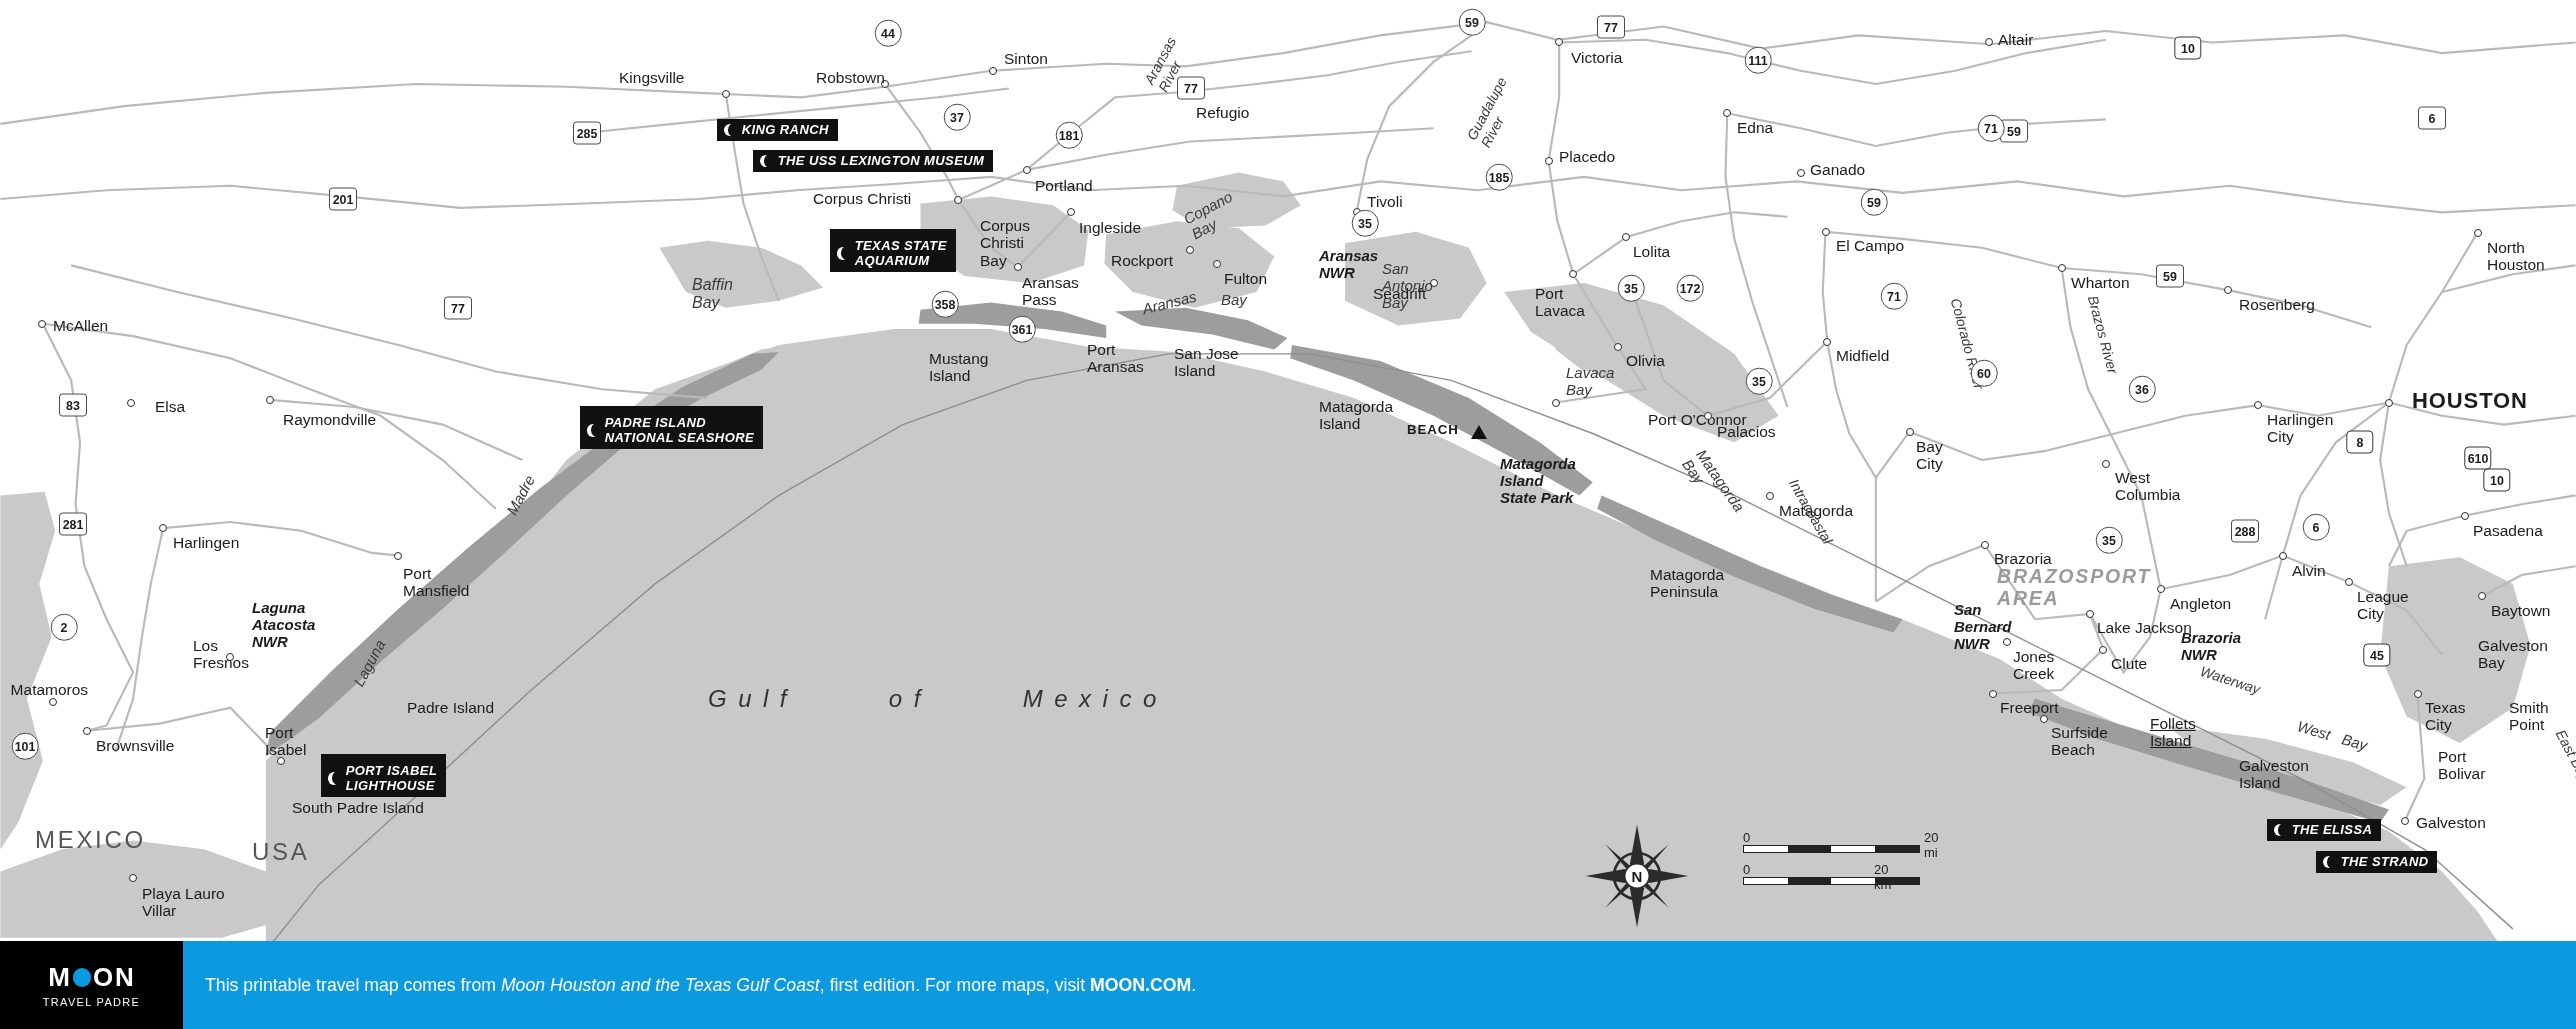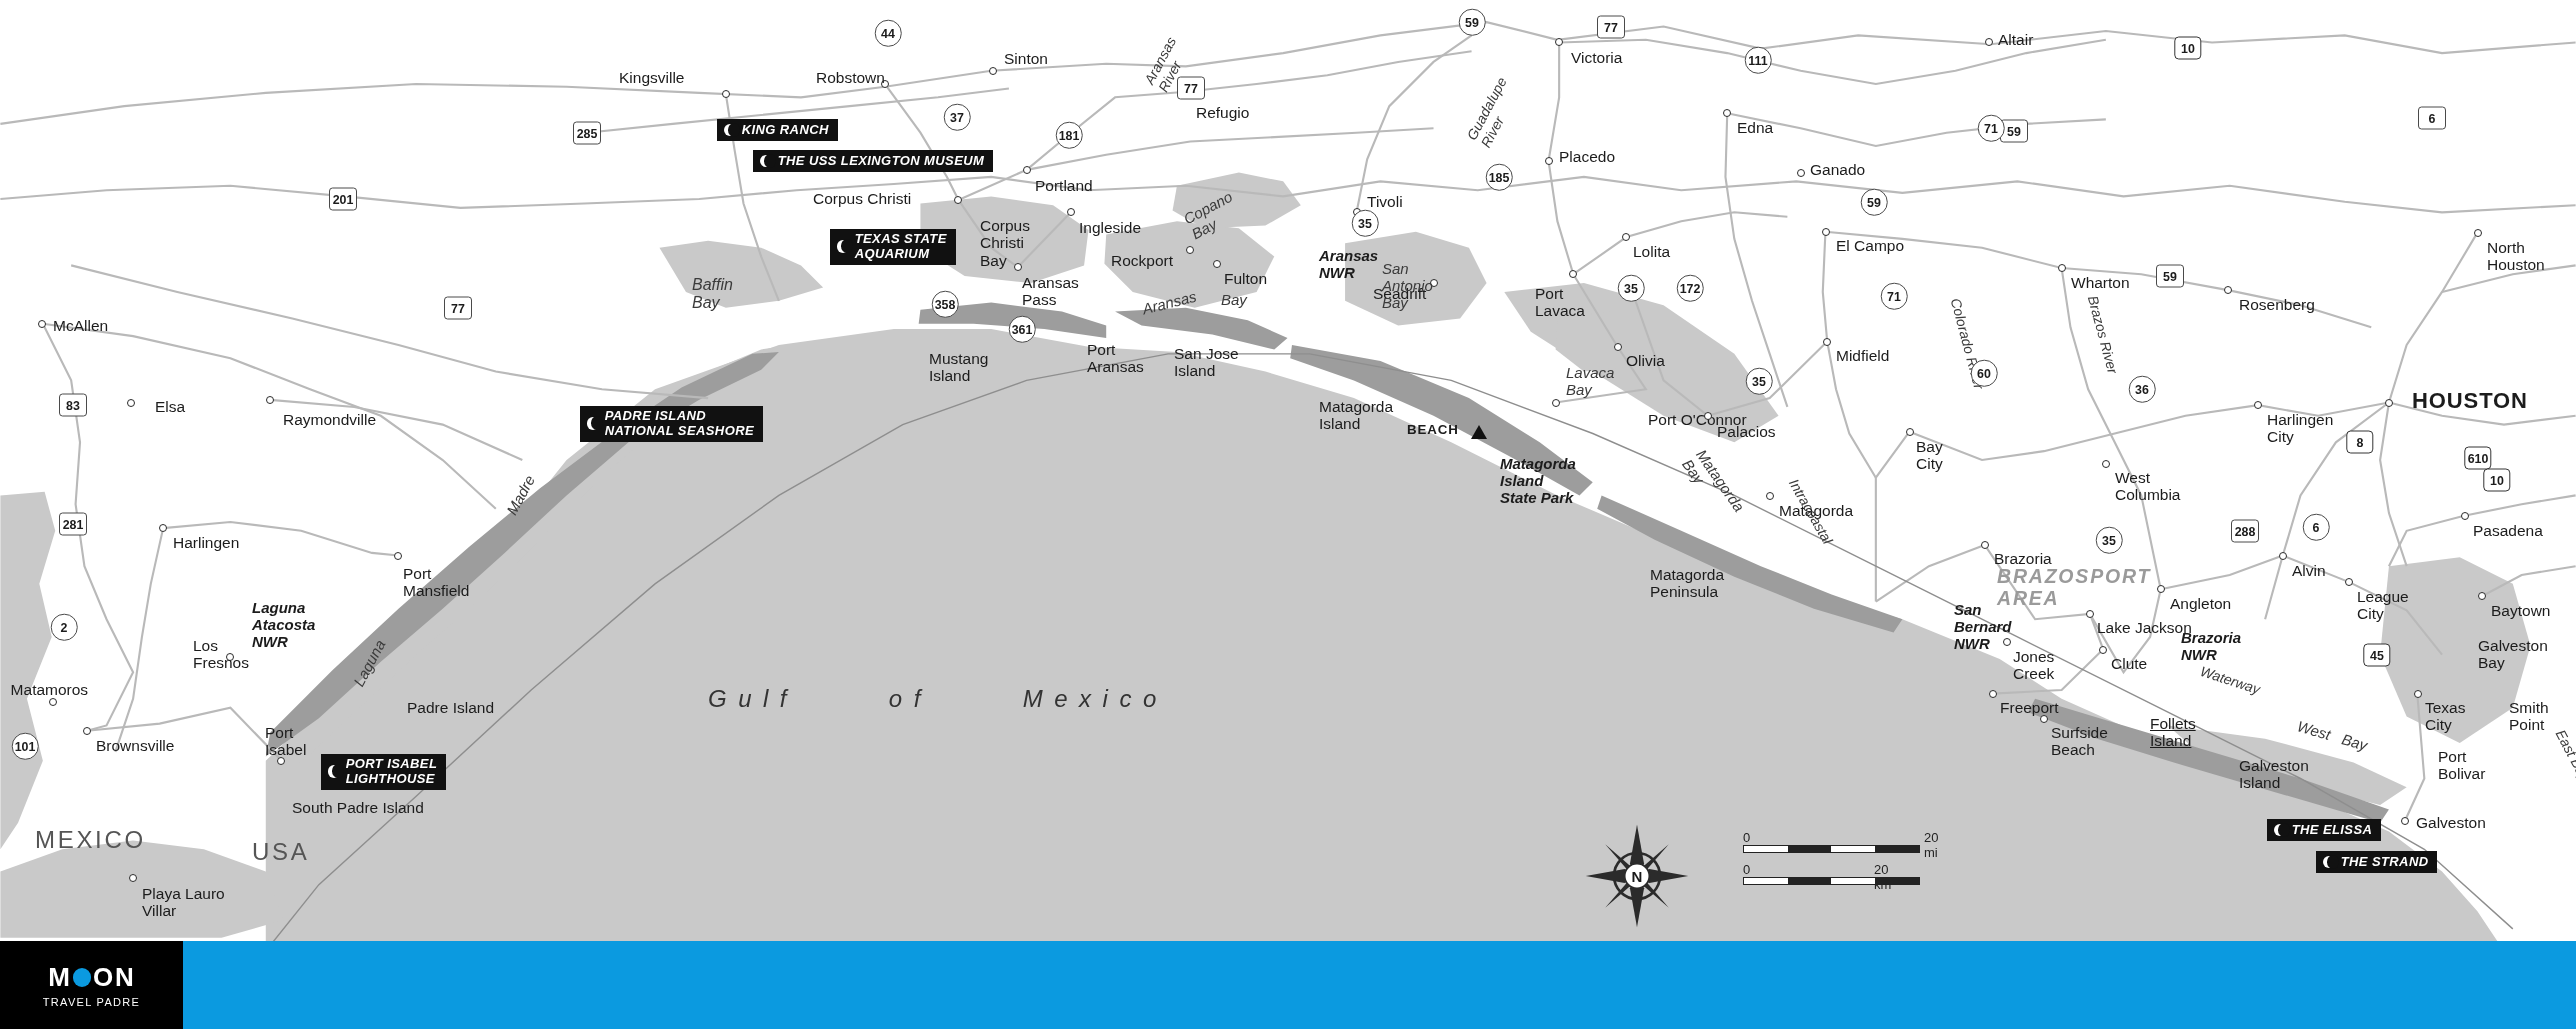--- a/index.html
+++ b/index.html
@@ -140,21 +140,21 @@
     flex: none;
   }
   .poi .moon::after {
     content: "";
     position: absolute;
     left: 3.5px; top: -0.9px;
     width: 12.4px; height: 14px;
     border-radius: 50%;
     background: #111111;
   }
-  .poi.tworow { padding-top: 3px; padding-bottom: 3.5px; }
+  .poi.tworow { padding-top: 10px; padding-bottom: 3.5px; }
 
   
   .beach-marker {
     position: absolute;
     width: 0; height: 0;
     border-left: 8px solid transparent;
     border-right: 8px solid transparent;
     border-bottom: 14px solid #111;
   }
 
@@ -627,15 +627,16 @@
   <div id="footer">
     <div id="footer-logo">
       <div class="moon-word">
         <span>M</span>
           <span class="o-glyph"></span>
           <span>O</span>
           <span>N</span>
       </div>
       <div class="sub">TRAVEL PADRE</div>
     </div>
+    <div id="footer-text"><span>This printable travel map comes from </span><i>Moon Houston and the Texas Gulf Coast</i><span>, first edition. For more maps, visit </span><b>MOON.COM</b><span>.</span></div>
   </div>
 </div>
 
 
 </body></html>

